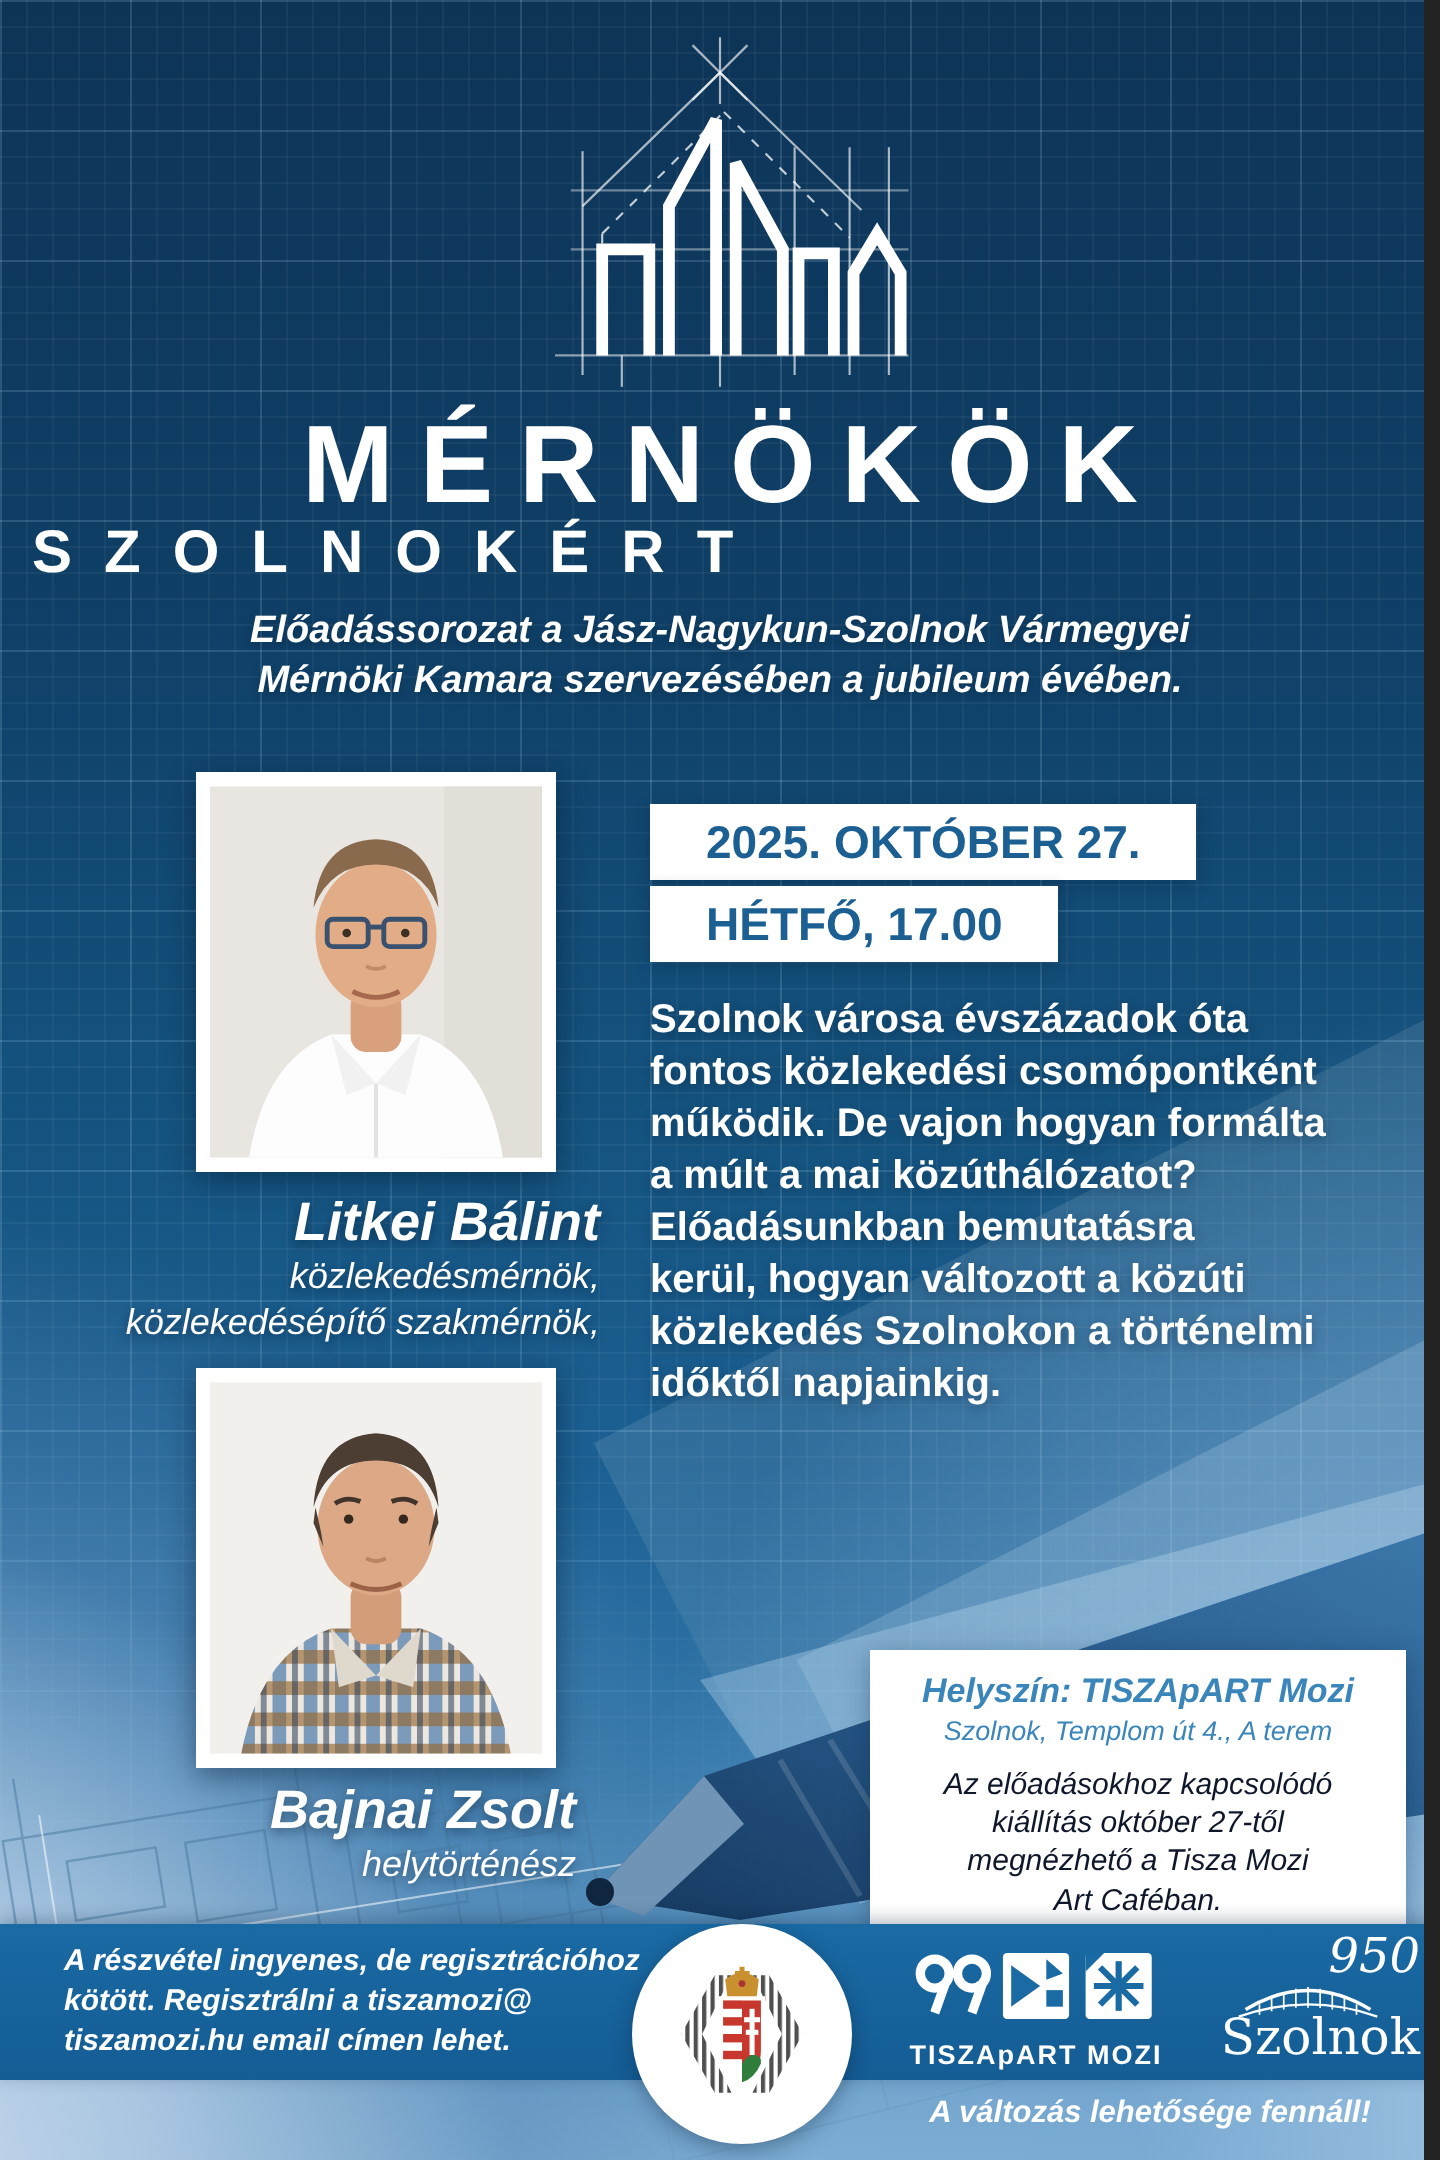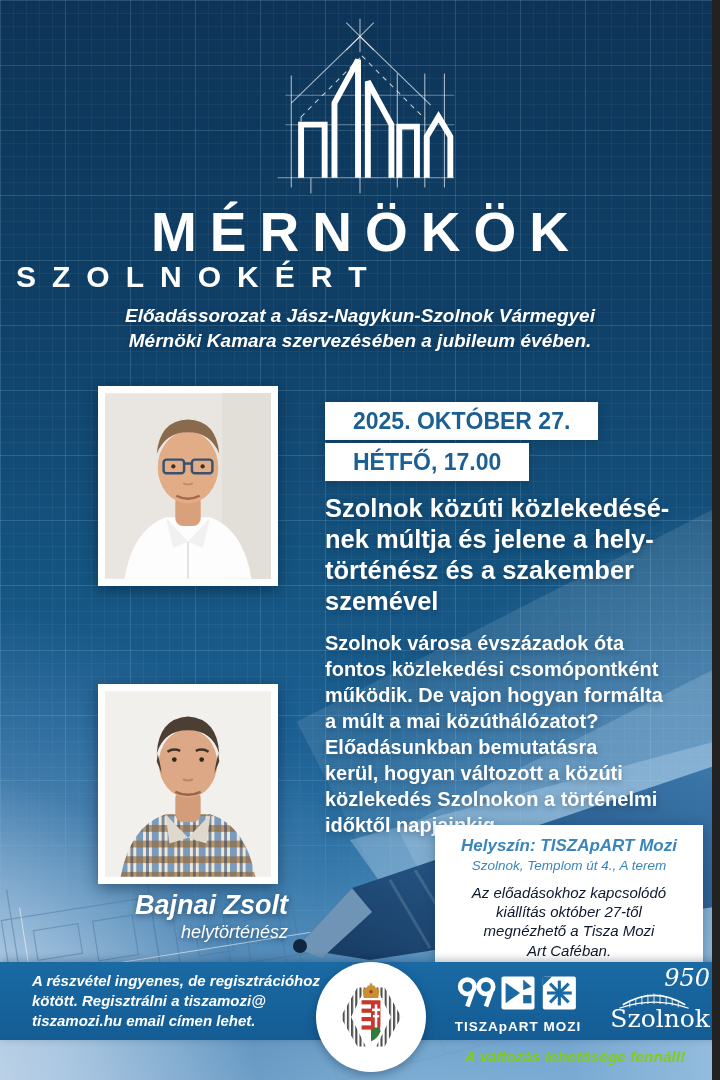--- a/index.html
+++ b/index.html
@@ -78,21 +78,21 @@
   .emblem-circle{position:absolute;left:316px;top:962px;width:110px;height:110px;border-radius:50%;
     background:#fff;display:flex;align-items:center;justify-content:center;
     box-shadow:0 3px 10px rgba(5,30,55,0.35);}
   .tiszapart{position:absolute;left:448px;top:974px;width:140px;text-align:center;}
   .tiszapart-label{font-size:13.5px;font-weight:bold;letter-spacing:1px;margin-top:3px;}
   .szolnok-logo{position:absolute;left:598px;top:966px;width:112px;text-align:right;line-height:1;}
   .szolnok-950{font-family:"DejaVu Serif",serif;font-style:italic;font-size:24px;margin-left:28px;}
   .szolnok-bridge{display:block;margin:-6px auto 0;}
   .szolnok-name{font-family:"DejaVu Serif",serif;font-size:25px;margin-top:-4px;}
   .tagline{position:absolute;left:440px;top:1048px;width:270px;text-align:center;
-    font-size:15.5px;font-weight:bold;font-style:italic;color:#84cc16;}
+    font-size:15.5px;font-weight:bold;font-style:italic;color:#ffffff;}
 </style>
 </head>
 <body>
 
 <div class="poster">
 
   <div class="bg-base"></div>
   <div class="bg-grid"></div>
   <div class="bg-streak streak1"></div>
   <div class="bg-streak streak2"></div>
@@ -196,20 +196,25 @@
       <ellipse cx="85" cy="76" rx="31" ry="37" fill="#e2ad86"></ellipse>
       <path d="M53,62 Q56,28 85,27 Q114,28 117,62 Q108,40 85,40 Q62,40 53,62 Z" fill="#8a6a4d"></path>
       <rect x="60" y="68" width="21" height="14" rx="3" fill="none" stroke="#37516e" stroke-width="2.5"></rect>
       <rect x="89" y="68" width="21" height="14" rx="3" fill="none" stroke="#37516e" stroke-width="2.5"></rect>
       <line x1="81" y1="72" x2="89" y2="72" stroke="#37516e" stroke-width="2.5"></line>
       <circle cx="70" cy="75" r="2.2" fill="#3c2f24"></circle>
       <circle cx="100" cy="75" r="2.2" fill="#3c2f24"></circle>
       <path d="M80,92 Q85,95 90,92" stroke="#c08d66" stroke-width="2" fill="none"></path>
       <path d="M73,105 Q85,111 97,105" stroke="#a5684c" stroke-width="2.5" fill="none"></path>
     </svg>
+  </div>
+  <div class="name1">
+    <div class="speaker-name">Litkei Bálint</div>
+    <div class="speaker-role">közlekedésmérnök,
+közlekedésépítő szakmérnök,</div>
   </div>
 
   <div class="photo-card photo2">
     <svg viewBox="0 0 170 190">
       <defs>
         <pattern id="plaid" width="16" height="16" patternUnits="userSpaceOnUse">
           <rect width="16" height="16" fill="#ece7df"></rect>
           <rect width="7" height="16" fill="rgba(96,136,176,0.8)"></rect>
           <rect width="16" height="7" y="9" fill="rgba(150,104,52,0.65)"></rect>
           <rect width="3" height="16" x="10" fill="rgba(40,60,90,0.55)"></rect>
@@ -233,24 +238,20 @@
     </svg>
   </div>
   <div class="name2">
     <div class="speaker-name">Bajnai Zsolt</div>
     <div class="speaker-role">helytörténész</div>
   </div>
 
   <div class="right-col">
     <div><span class="badge">2025. OKTÓBER 27.</span></div>
     <div><span class="badge">HÉTFŐ, 17.00</span></div>
-    <div class="event-heading">Szolnok közúti közlekedésé-
-nek múltja és jelene a hely-
-történész és a szakember
-szemével</div>
     <div class="event-desc">Szolnok városa évszázadok óta
 fontos közlekedési csomópontként
 működik. De vajon hogyan formálta
 a múlt a mai közúthálózatot?
 Előadásunkban bemutatásra
 kerül, hogyan változott a közúti
 közlekedés Szolnokon a történelmi
 időktől napjainkig.</div>
   </div>
 

